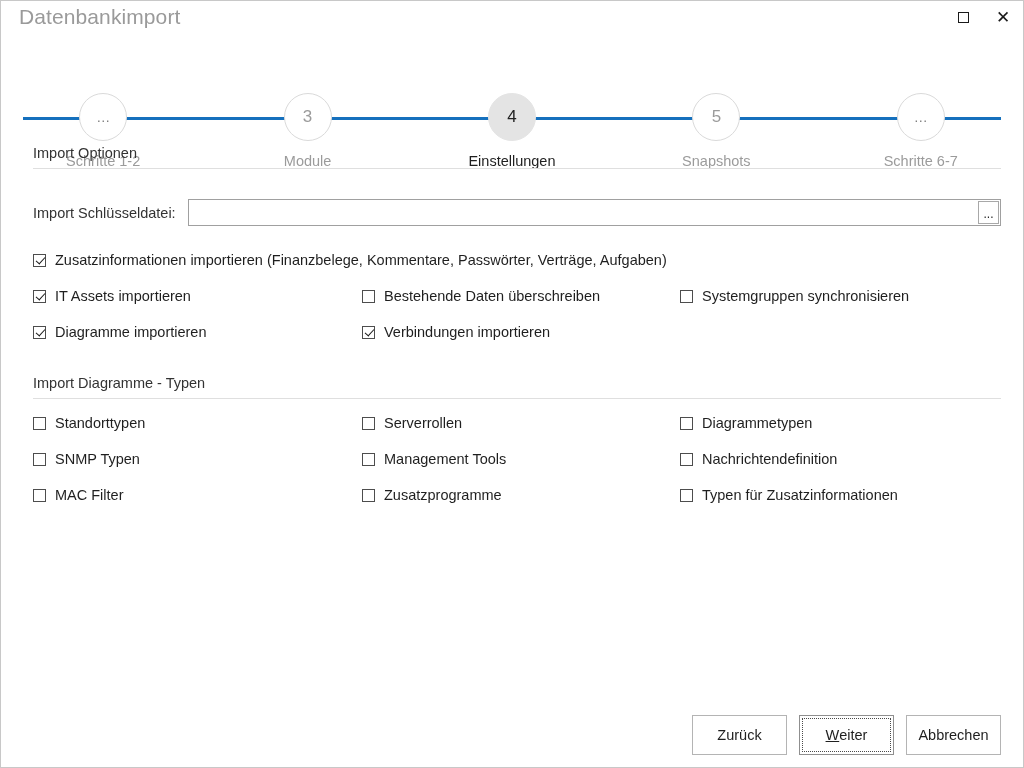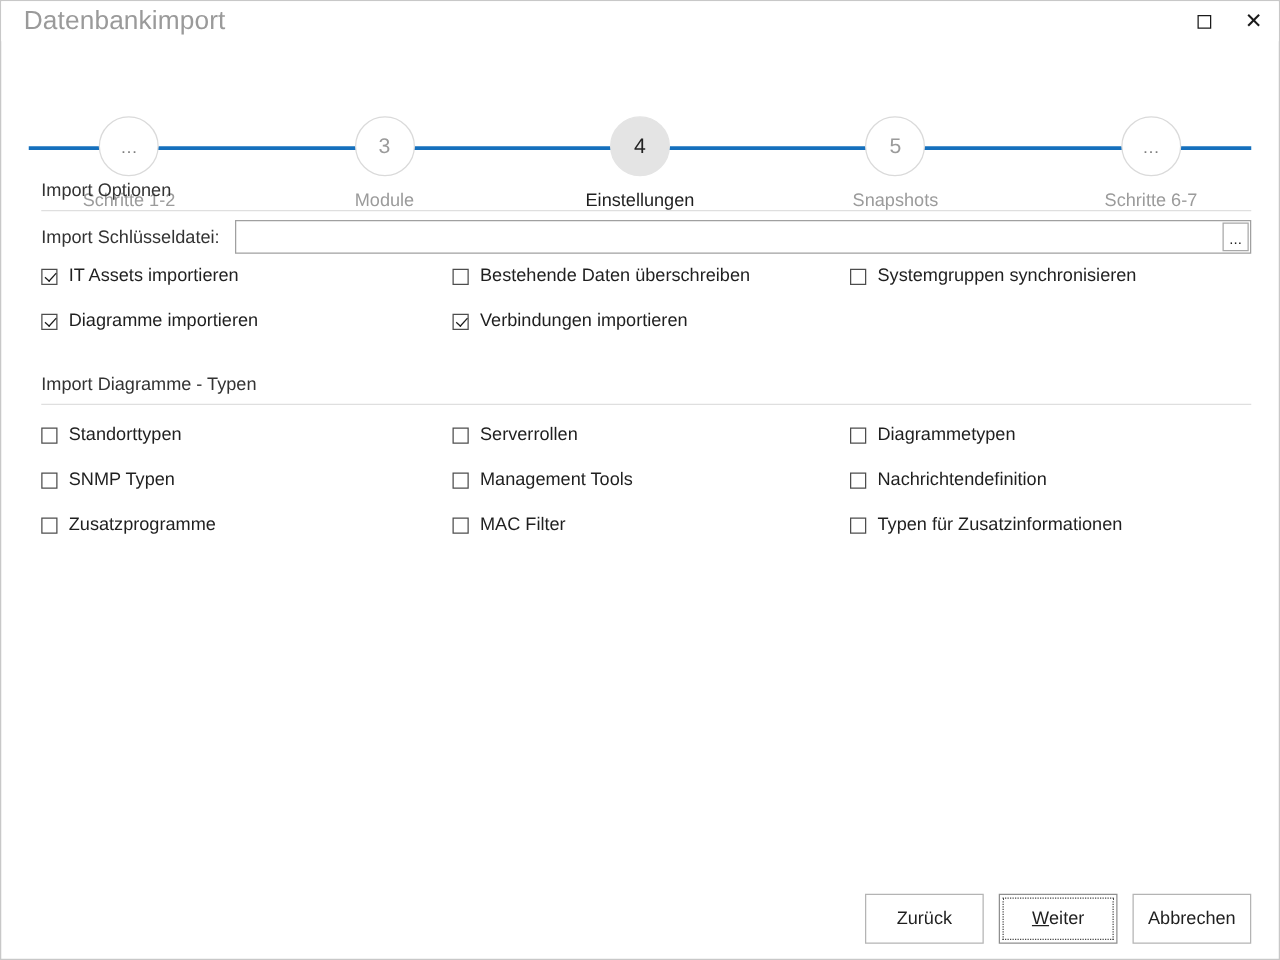--- a/index.html
+++ b/index.html
@@ -167,21 +167,21 @@
   }
   .section-rule {
     height: 1px;
     background: #dfdfdf;
     margin: 0 0 0 10px;
   }
 
   .field-row {
     display: flex;
     align-items: center;
-    margin-top: 7px;
+    margin-top: 30px;
     padding-left: 10px;
   }
   .field-label {
     font-size: 14.5px;
     color: #333333;
     width: 155px;
     flex: 0 0 155px;
     white-space: nowrap;
   }
   .file-input-wrap {
@@ -383,20 +383,24 @@
     <div class="field-row">
       <div class="field-label">Import Schlüsseldatei:</div>
       <div class="file-input-wrap">
         <input class="file-input" type="text" value="" style="">
         <div class="browse-btn">...</div>
       </div>
     </div>
 
     <div class="cb-block">
 
+      <div class="cb cb-full">
+        <span class="cb-box checked"></span>
+        <span class="cb-text">Zusatzinformationen importieren (Finanzbelege, Kommentare, Passwörter, Verträge, Aufgaben)</span>
+      </div>
 
       <div class="cb-grid">
 
         <div class="cb">
           <span class="cb-box checked"></span>
           <span class="cb-text">IT Assets importieren</span>
         </div>
 
         <div class="cb">
           <span class="cb-box"></span>
@@ -456,26 +460,26 @@
           <span class="cb-text">Management Tools</span>
         </div>
 
         <div class="cb">
           <span class="cb-box"></span>
           <span class="cb-text">Nachrichtendefinition</span>
         </div>
 
         <div class="cb">
           <span class="cb-box"></span>
+          <span class="cb-text">MAC Filter</span>
+        </div>
+
+        <div class="cb">
+          <span class="cb-box"></span>
           <span class="cb-text">Zusatzprogramme</span>
-        </div>
-
-        <div class="cb">
-          <span class="cb-box"></span>
-          <span class="cb-text">MAC Filter</span>
         </div>
 
 
         <div class="cb">
           <span class="cb-box"></span>
           <span class="cb-text">Typen für Zusatzinformationen</span>
         </div>
 
       </div>
     </div>

